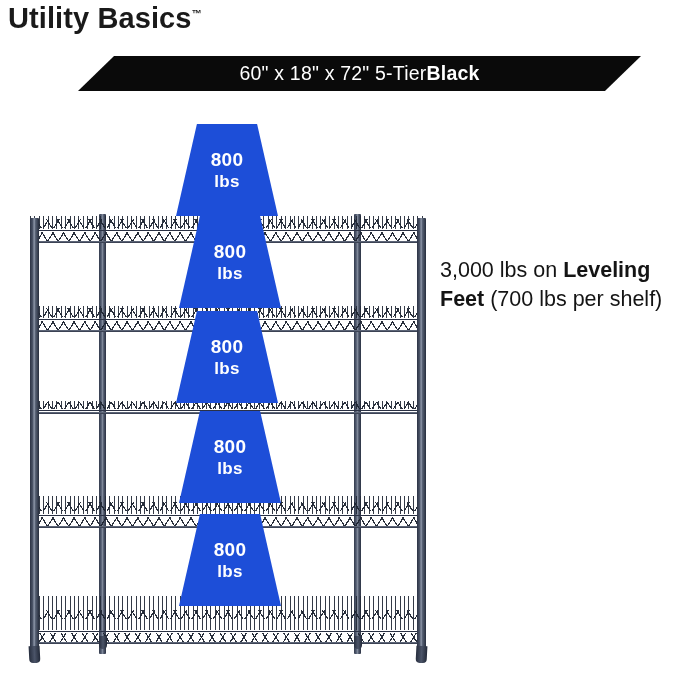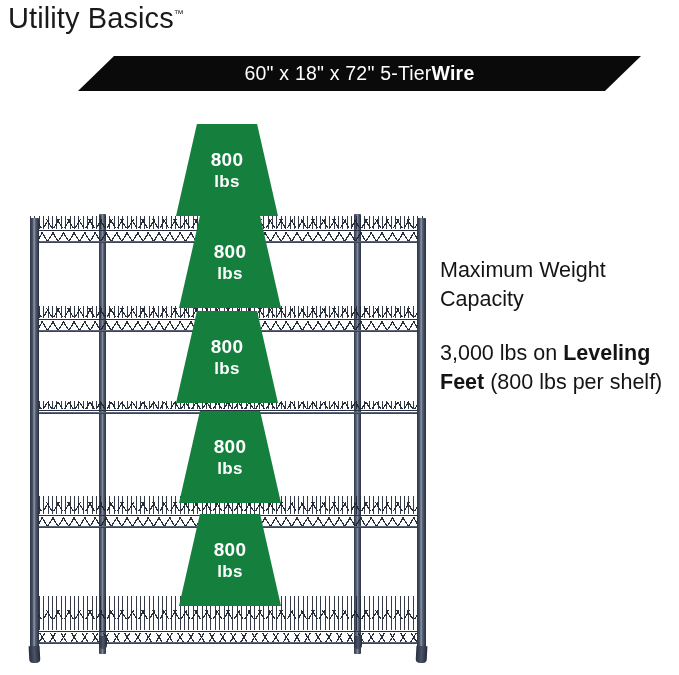--- a/index.html
+++ b/index.html
@@ -1,21 +1,21 @@
 <!DOCTYPE html>
 <html><head>
 <meta charset="utf-8">
 <style>
   html,body{margin:0;padding:0;background:#ffffff;}
   body{width:679px;height:675px;position:relative;overflow:hidden;
        font-family:"Liberation Sans","DejaVu Sans",sans-serif;color:#111;}
 
   
   #brand-logo{position:absolute;left:8px;top:2px;font-size:29px;
-      font-weight:400;letter-spacing:.1px;color:#1a1a1a;white-space:nowrap;}
+      font-weight:700;letter-spacing:.1px;color:#1a1a1a;white-space:nowrap;}
   #brand-tm{font-size:10px;vertical-align:super;letter-spacing:0;}
 
   
   #banner{position:absolute;left:78px;top:56px;width:563px;height:35px;}
   #banner-shape{position:absolute;inset:0;background:#0a0a0a;
       -webkit-clip-path:polygon(6.4% 0,100% 0,93.6% 100%,0 100%);
       clip-path:polygon(6.4% 0,100% 0,93.6% 100%,0 100%);}
   #banner-text{position:absolute;inset:0;display:flex;align-items:center;
       justify-content:center;color:#fff;font-size:19.5px;letter-spacing:.2px;
       white-space:nowrap;padding-bottom:1px;}
@@ -44,21 +44,21 @@
           rgba(255,255,255,0) 1px, rgba(255,255,255,0) 4.4px);}
   .truss{position:absolute;left:0;right:0;height:9px;
       background-image:
         repeating-linear-gradient(58deg, rgba(30,37,50,.95) 0 1.2px, rgba(0,0,0,0) 1.2px 9px),
         repeating-linear-gradient(-58deg, rgba(30,37,50,.95) 0 1.2px, rgba(0,0,0,0) 1.2px 9px);}
   .railline{position:absolute;left:0;right:0;height:1px;background:#2a3144;}
   .edgebar{position:absolute;left:0;right:0;height:2px;
       background:linear-gradient(180deg,#6d7689,#2b3243);}
 
   
-  .badge{position:absolute;background:#15803d;color:#fff;
+  .badge{position:absolute;background:#1d4ed8;color:#fff;
       -webkit-clip-path:polygon(20.5% 0,79.5% 0,100% 100%,0 100%);
       clip-path:polygon(20.5% 0,79.5% 0,100% 100%,0 100%);
       display:flex;flex-direction:column;align-items:center;
       justify-content:center;font-weight:700;line-height:1.24;}
   .badge .n{font-size:19px;letter-spacing:.3px;}
   .badge .u{font-size:17px;letter-spacing:.3px;}
 
   
   #info{position:absolute;left:440px;top:256px;width:240px;
       font-size:21.5px;line-height:1.33;color:#141414;}
@@ -68,21 +68,21 @@
 </style>
 </head>
 <body>
 
 <div id="brand-logo"><span>Utility Basics</span><span id="brand-tm">™</span></div>
 
 <div id="banner">
   <div id="banner-shape"></div>
   <div id="banner-text">
       <span>60" x 18" x 72" 5-Tier </span>
-      <b>Wire</b>
+      <b>Black</b>
     </div>
 </div>
 
 <div id="rack">
 
   <div class="post rear" style="left:75px;top:18px;height:440px;"></div>
   <div class="post rear" style="left:330px;top:18px;height:440px;"></div>
 
   <div class="shelf" style="top:20px;">
     <div class="deck" style="left:6px;right:6px;top:0;height:13px;">
@@ -157,15 +157,14 @@
     <span class="n">800</span>
     <span class="u">lbs</span>
   </div>
   <div class="badge" style="left:155px;top:318px;width:102px;height:92px;">
     <span class="n">800</span>
     <span class="u">lbs</span>
   </div>
 </div>
 
 <div id="info">
-  <p>Maximum Weight Capacity</p>
-  <p><span>3,000 lbs on </span><b>Leveling Feet</b><span> (800 lbs per shelf)</span></p>
+  <p><span>3,000 lbs on </span><b>Leveling Feet</b><span> (700 lbs per shelf)</span></p>
 </div>
 
 </body></html>

